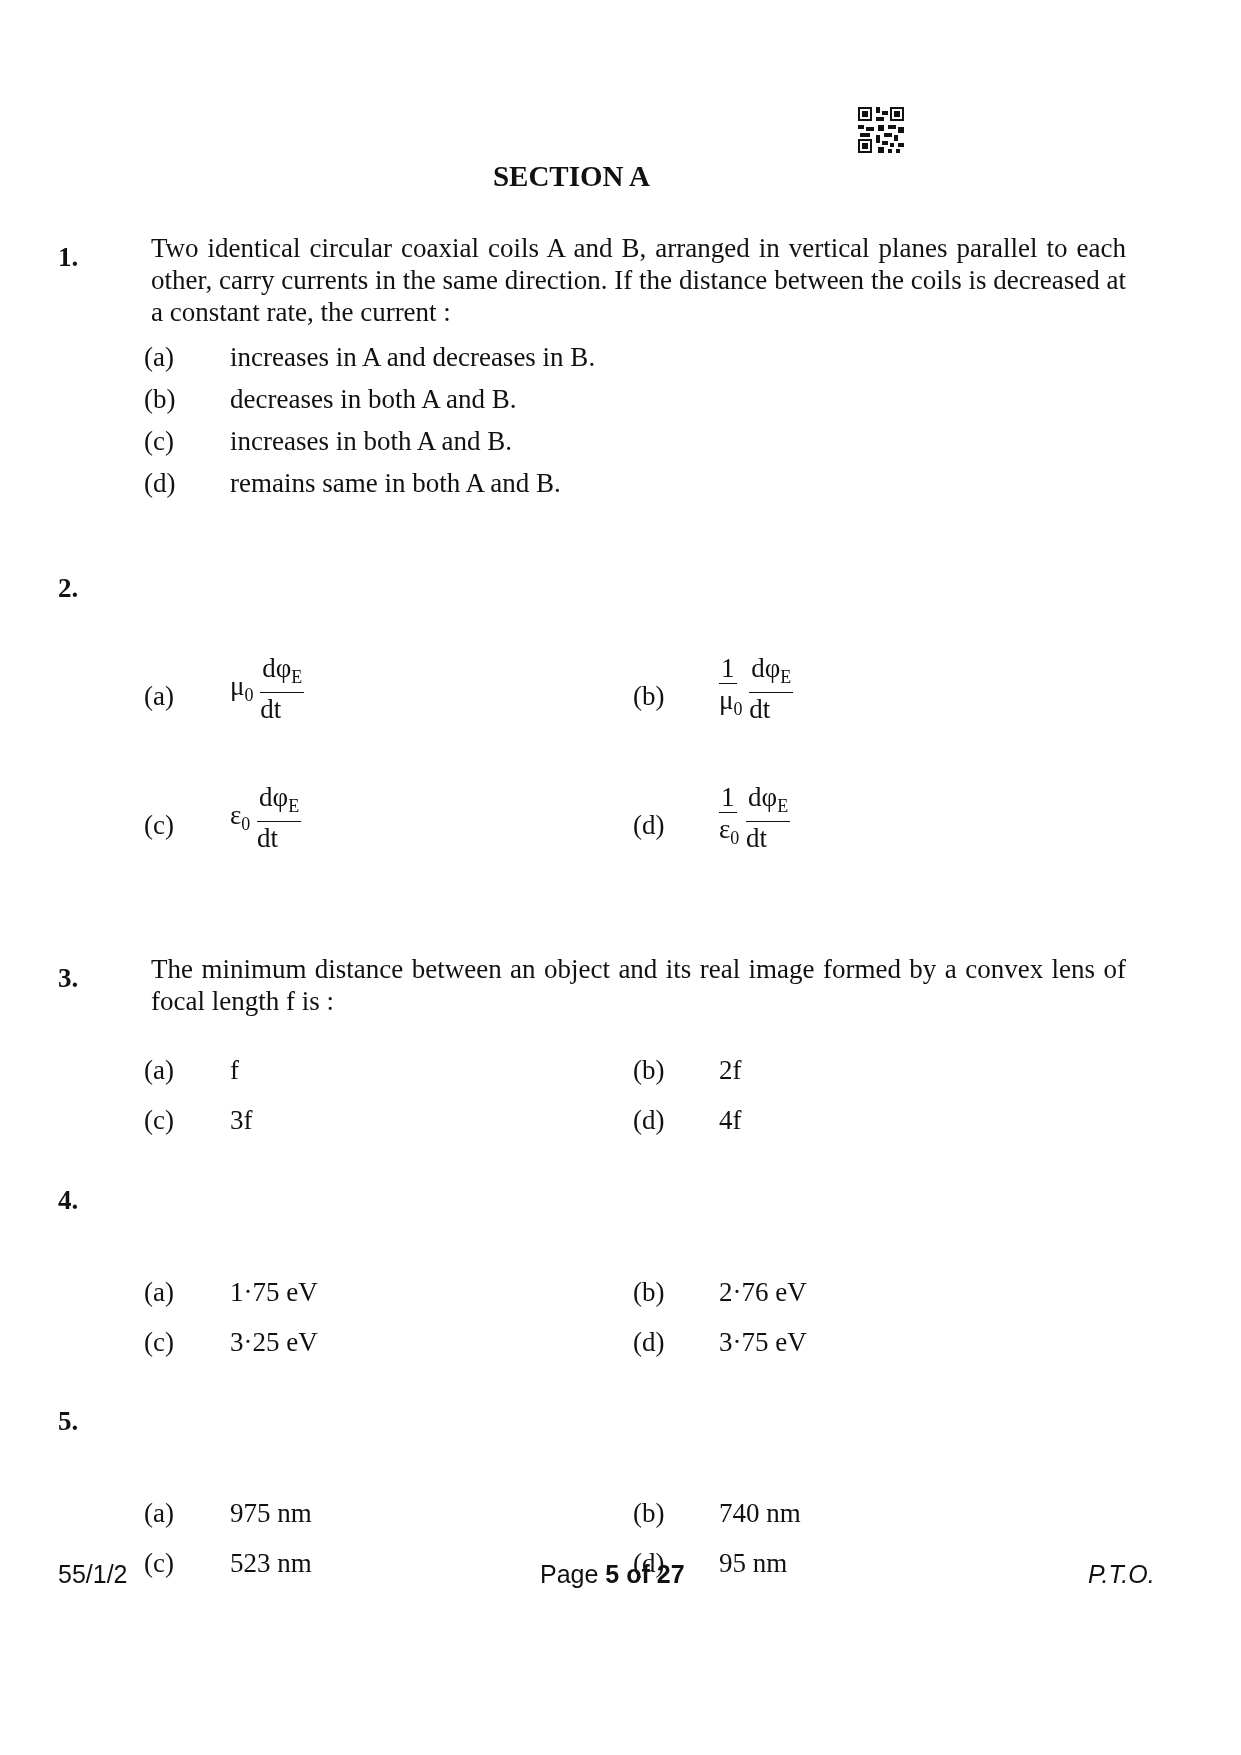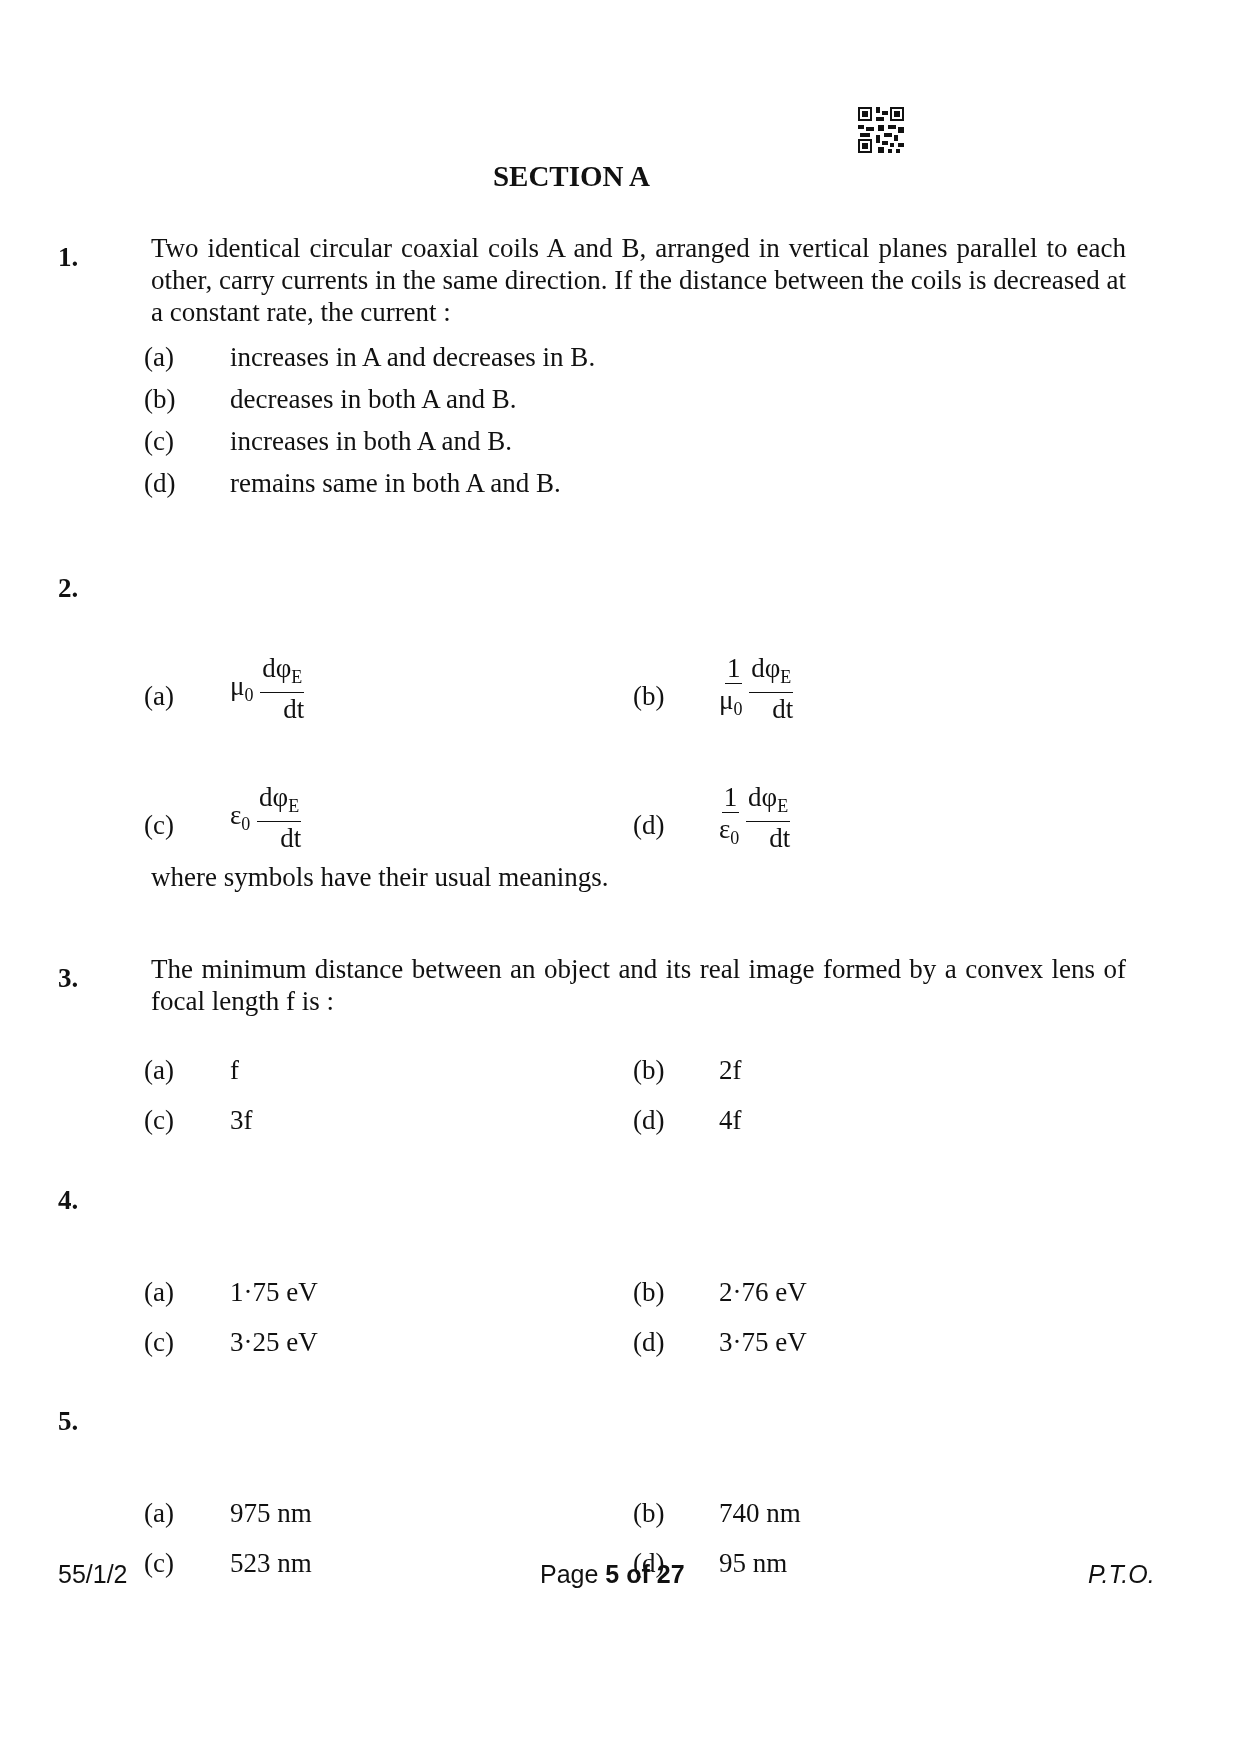--- a/index.html
+++ b/index.html
@@ -7,21 +7,21 @@
          font-family:"DejaVu Serif","Liberation Serif",serif; color:#111; }
   .qr { position:absolute; left:858px; top:107px; width:46px; height:46px; }
   .section { position:absolute; left:0; width:1143px; top:160px; text-align:center;
              font-family:"Liberation Serif",serif; font-weight:bold; font-size:29px; }
   .q { position:absolute; left:58px; width:1060px; font-family:"Liberation Serif",serif; font-size:27px; }
   .qnum { position:absolute; left:0; top:0; font-weight:bold; }
   .qtext { position:absolute; left:93px; width:975px; line-height:32px; text-align:justify; }
   .opt { position:absolute; font-size:27px; }
   .olbl { position:absolute; left:0; top:0; }
   .oval { position:absolute; left:86px; top:0; white-space:nowrap; }
-  .frac { display:inline-flex; flex-direction:column; align-items:flex-end; vertical-align:middle; }
+  .frac { display:inline-flex; flex-direction:column; align-items:flex-start; vertical-align:middle; }
   .frac .num { border-bottom:1.5px solid #111; padding:0 2px; line-height:30px; }
   .frac .den { line-height:32px; }
   .sub { font-size:18px; vertical-align:-6px; }
   .footer { position:absolute; top:1560px; font-family:"Liberation Sans",sans-serif; font-size:25px; }
 </style>
 </head>
 <body>
 
 <svg class="qr" viewBox="0 0 23 23">
   <rect x="0" y="0" width="7" height="7" fill="#111"></rect>
@@ -109,21 +109,20 @@
     <span class="olbl">(d)</span>
     <span class="oval" style="top:-28px;"><span class="frac">
           <span class="num">1</span>
           <span class="den"><span>ε</span><span class="sub">0</span></span>
         </span>
       <span class="frac">
           <span class="num"><span>dφ</span><span class="sub">E</span></span>
           <span class="den">dt</span>
         </span></span>
   </div>
-  <div class="qtext" style="top:288px;">where symbols have their usual meanings.</div>
 </div>
 
 <div class="q" style="top:963px;height:180px;">
   <div class="qnum">3.</div>
   <div class="qtext" style="top:-10px;">The minimum distance between an object and its real image formed by a convex lens of focal length f is :</div>
   <div class="opt" style="left:86px;top:92px;">
       <span class="olbl">(a)</span>
       <span class="oval">f</span>
     </div>
   <div class="opt" style="left:575px;top:92px;">

